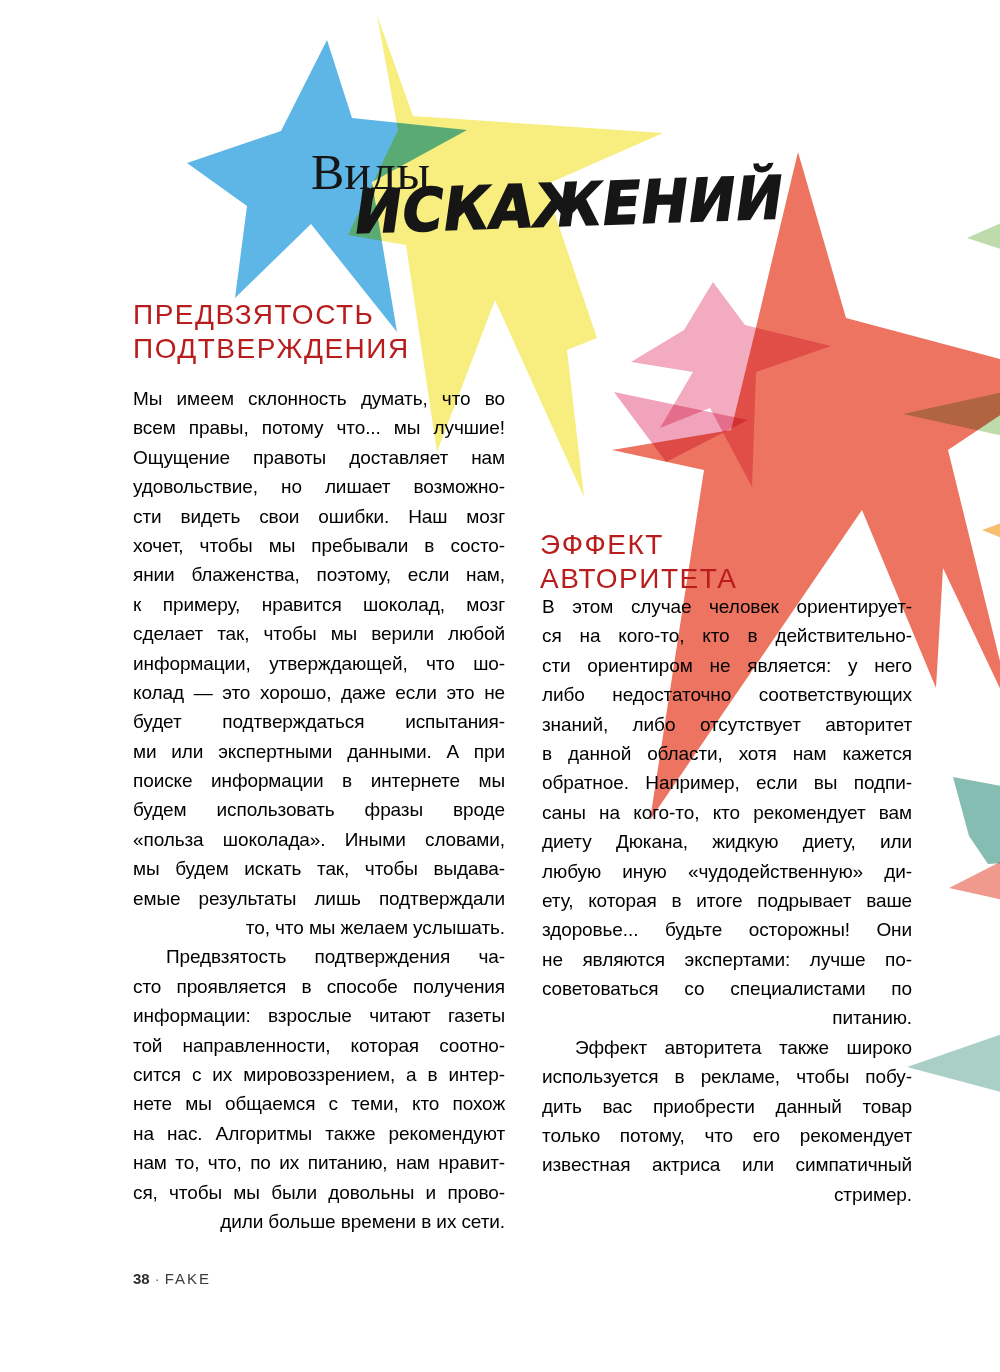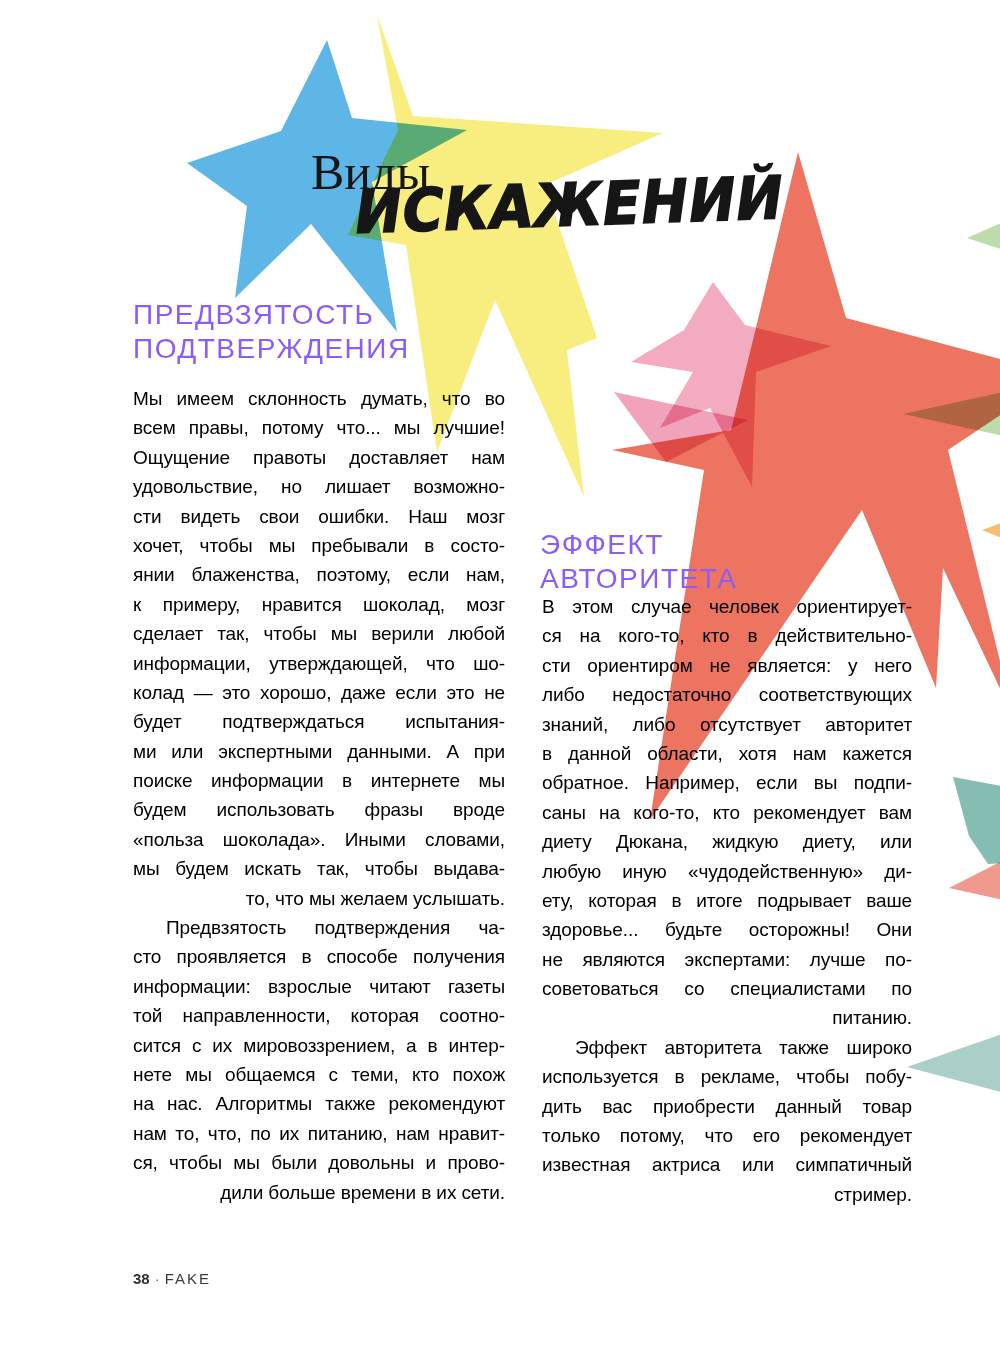--- a/index.html
+++ b/index.html
@@ -9,21 +9,21 @@
   .stars-svg g{isolation:isolate;}
   .stars-svg polygon{mix-blend-mode:multiply;}
 
   .title-serif{position:absolute;left:311px;top:143px;
     font-family:"Liberation Serif",serif;font-size:50px;font-weight:400;color:#161616;}
   .title-brush{position:absolute;left:360px;top:178px;
     font-family:"DejaVu Sans",sans-serif;font-weight:bold;font-size:55px;color:#161616;
     letter-spacing:1px;transform:skewX(-10deg) rotate(-2deg) scaleY(1.08);
     transform-origin:left top;-webkit-text-stroke:1.6px #161616;}
 
-  .section-heading{position:absolute;color:#8b5cf6;font-size:28px;line-height:33.5px;
+  .section-heading{position:absolute;color:#b91c1c;font-size:28px;line-height:33.5px;
     letter-spacing:1.5px;font-weight:400;}
   .heading-left{left:133px;top:298px;}
   .heading-right{left:540px;top:528px;}
 
   .col{position:absolute;color:#000000;font-size:19px;letter-spacing:-0.1px;}
   .col-left{left:133px;top:384px;width:372px;}
   .col-right{left:542px;top:592px;width:370px;}
   .line{height:29.4px;line-height:29.4px;text-align:justify;text-align-last:justify;
         overflow:hidden;white-space:nowrap;}
   .line.last{text-align:right;text-align-last:auto;}
@@ -80,20 +80,21 @@
       <div class="line">к примеру, нравится шоколад, мозг</div>
       <div class="line">сделает так, чтобы мы верили любой</div>
       <div class="line">информации, утверждающей, что шо-</div>
       <div class="line">колад — это хорошо, даже если это не</div>
       <div class="line">будет подтверждаться испытания-</div>
       <div class="line">ми или экспертными данными. А при</div>
       <div class="line">поиске информации в интернете мы</div>
       <div class="line">будем использовать фразы вроде</div>
       <div class="line">«польза шоколада». Иными словами,</div>
       <div class="line">мы будем искать так, чтобы выдава-</div>
+      <div class="line">емые результаты лишь подтверждали</div>
       <div class="line last">то, что мы желаем услышать.</div>
       <div class="line indent">Предвзятость подтверждения ча-</div>
       <div class="line">сто проявляется в способе получения</div>
       <div class="line">информации: взрослые читают газеты</div>
       <div class="line">той направленности, которая соотно-</div>
       <div class="line">сится с их мировоззрением, а в интер-</div>
       <div class="line">нете мы общаемся с теми, кто похож</div>
       <div class="line">на нас. Алгоритмы также рекомендуют</div>
       <div class="line">нам то, что, по их питанию, нам нравит-</div>
       <div class="line">ся, чтобы мы были довольны и прово-</div>

